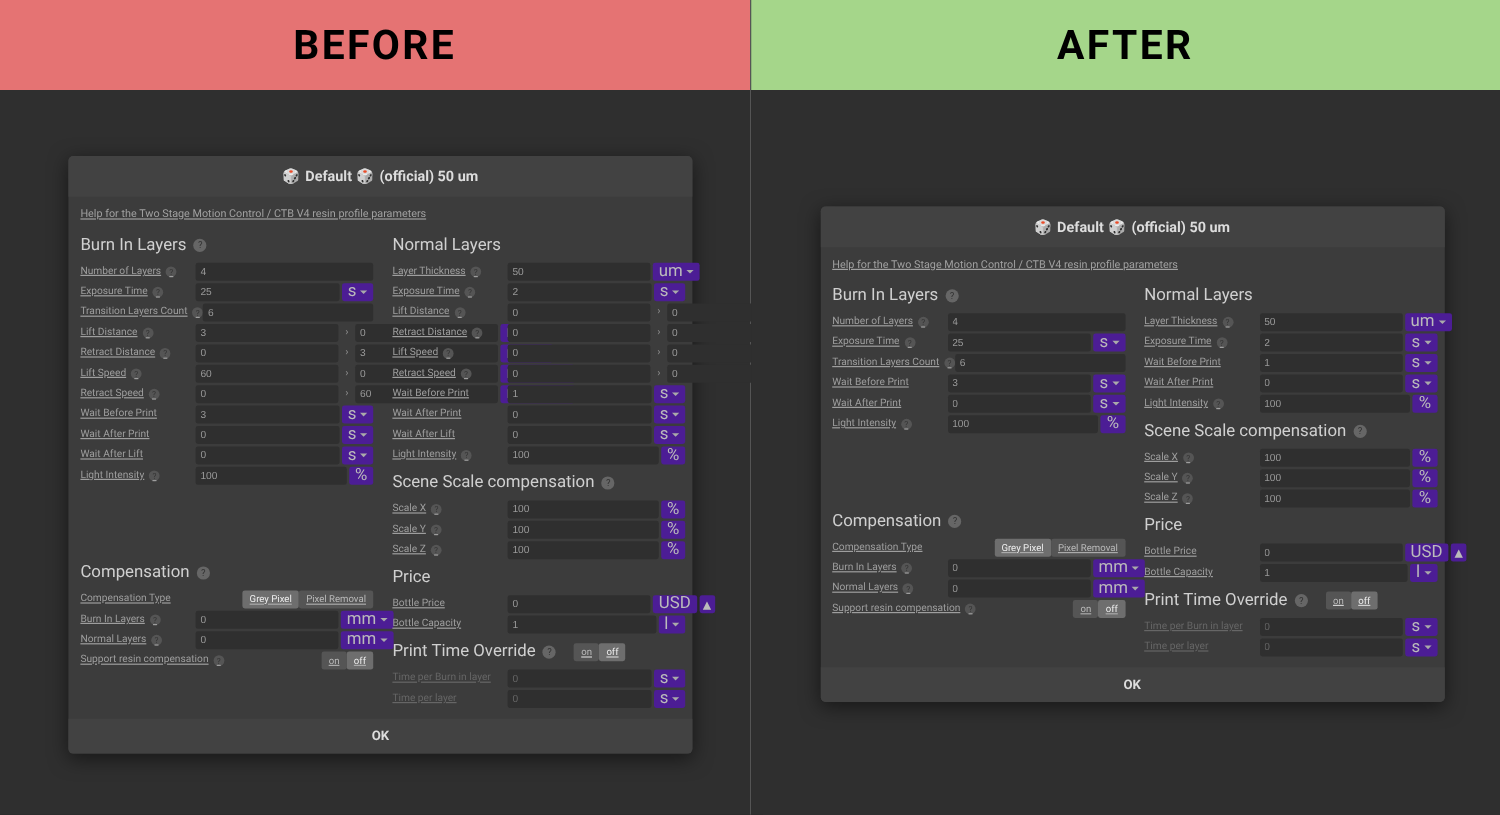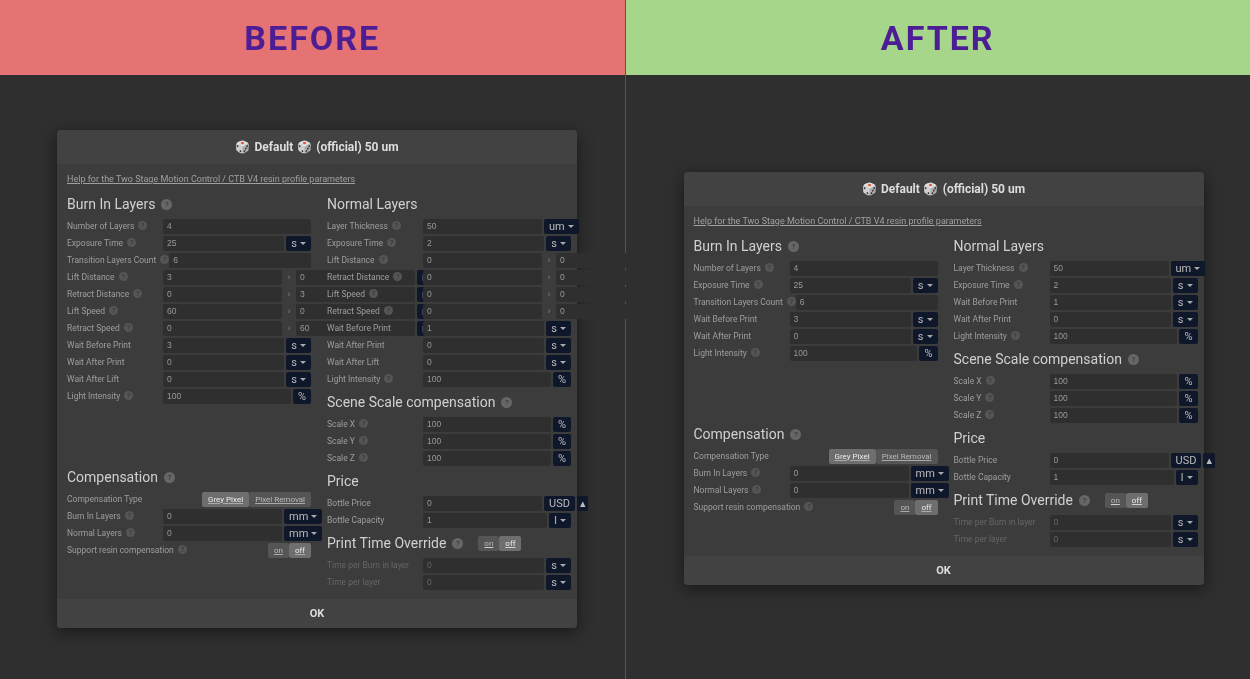--- a/index.html
+++ b/index.html
@@ -1,39 +1,39 @@
 <!DOCTYPE html>
 <html><head>
 <meta charset="utf-8">
 <style>
   html,body{margin:0;padding:0;width:1250px;height:679px;font-family:-apple-system,BlinkMacSystemFont,"Segoe UI",Roboto,Helvetica,Arial,sans-serif;background:#2a2a2a;color:#aaa;font-size:10px;overflow:hidden;}
   .page{display:flex;width:1250px;height:679px;}
   .half{width:625px;height:679px;position:relative;background:#2f2f2f;}
   .half.left{border-right:1px solid #555;}
-  .banner{height:75px;display:flex;align-items:center;justify-content:center;font-size:34px;font-weight:700;letter-spacing:2px;color:#4c1d95;}
+  .banner{height:75px;display:flex;align-items:center;justify-content:center;font-size:34px;font-weight:700;letter-spacing:2px;color:#000000;}
   .banner.before{background:#e57373;}
   .banner.after{background:#a5d68a;}
   .modal{position:absolute;background:#3c3c3c;border-radius:4px;box-shadow:0 4px 16px rgba(0,0,0,0.5);}
   .modal.left-m{left:57px;width:520px;top:130px;}
   .modal.right-m{left:58px;width:520px;top:172px;}
   .m-title{background:#424242;color:#ddd;font-weight:700;font-size:12px;text-align:center;padding:10px 0;border-radius:4px 4px 0 0;display:flex;align-items:center;justify-content:center;gap:4px;}
   .die{font-size:12px;opacity:.9;}
   .help-link{color:#a0a0a0;font-size:9px;text-decoration:underline;display:inline-block;padding:10px 0 6px 10px;}
   .cols{display:flex;}
   .col{width:50%;padding:0 6px 2px 10px;box-sizing:border-box;}
   .sectionH{color:#d0d0d0;font-size:14px;font-weight:400;padding:6px 0 6px 0;display:flex;align-items:center;gap:4px;}
   .sectionH.small{font-size:14px;}
   .q{display:inline-flex;width:11px;height:11px;border-radius:50%;background:#666;color:#333;font-size:8px;align-items:center;justify-content:center;margin-left:2px;}
   .row{display:flex;align-items:center;height:16px;margin-bottom:1px;}
-  .row .lbl{flex:0 0 96px;font-size:8.5px;color:#9e9e9e;display:flex;align-items:flex-start;gap:2px;white-space:nowrap;}
+  .row .lbl{flex:0 0 96px;font-size:8.5px;color:#9e9e9e;display:flex;align-items:flex-end;gap:2px;white-space:nowrap;text-decoration:underline;}
   .row .lbl .q{width:9px;height:9px;font-size:7px;background:#555;color:#333;}
   .row .field{flex:1;display:flex;align-items:stretch;gap:2px;}
   .inp{background:#2f2f2f;border:none;color:#999;font-size:8.5px;padding:0 4px;height:15px;flex:1;border-radius:2px;outline:none;box-sizing:border-box;}
   .inp.dis{color:#666;}
-  .unit{background:#0f172a;color:#bbb;font-size:11px;display:flex;align-items:center;justify-content:center;padding:0 5px;height:15px;border-radius:2px;white-space:nowrap;}
+  .unit{background:#4c1d95;color:#bbb;font-size:14px;display:flex;align-items:center;justify-content:center;padding:0 5px;height:15px;border-radius:2px;white-space:nowrap;}
   .unit.dd::after{content:"";border-left:3px solid transparent;border-right:3px solid transparent;border-top:3px solid #aaa;margin-left:3px;}
   .gt{display:flex;align-items:center;justify-content:center;width:10px;color:#888;font-size:9px;}
   .toggle{display:flex;gap:0;height:15px;text-decoration:underline;}
   .tg{background:#555;color:#bbb;font-size:8px;display:flex;align-items:center;justify-content:center;padding:0 6px;height:15px;border-radius:2px;cursor:pointer;}
   .tg.sel{background:#6e6e6e;color:#eee;}
   .ok-bar{background:#424242;color:#ddd;font-weight:700;font-size:11px;text-align:center;padding:8px 0;border-radius:0 0 4px 4px;margin-top:6px;}
 </style>
 </head>
 <body>
 

